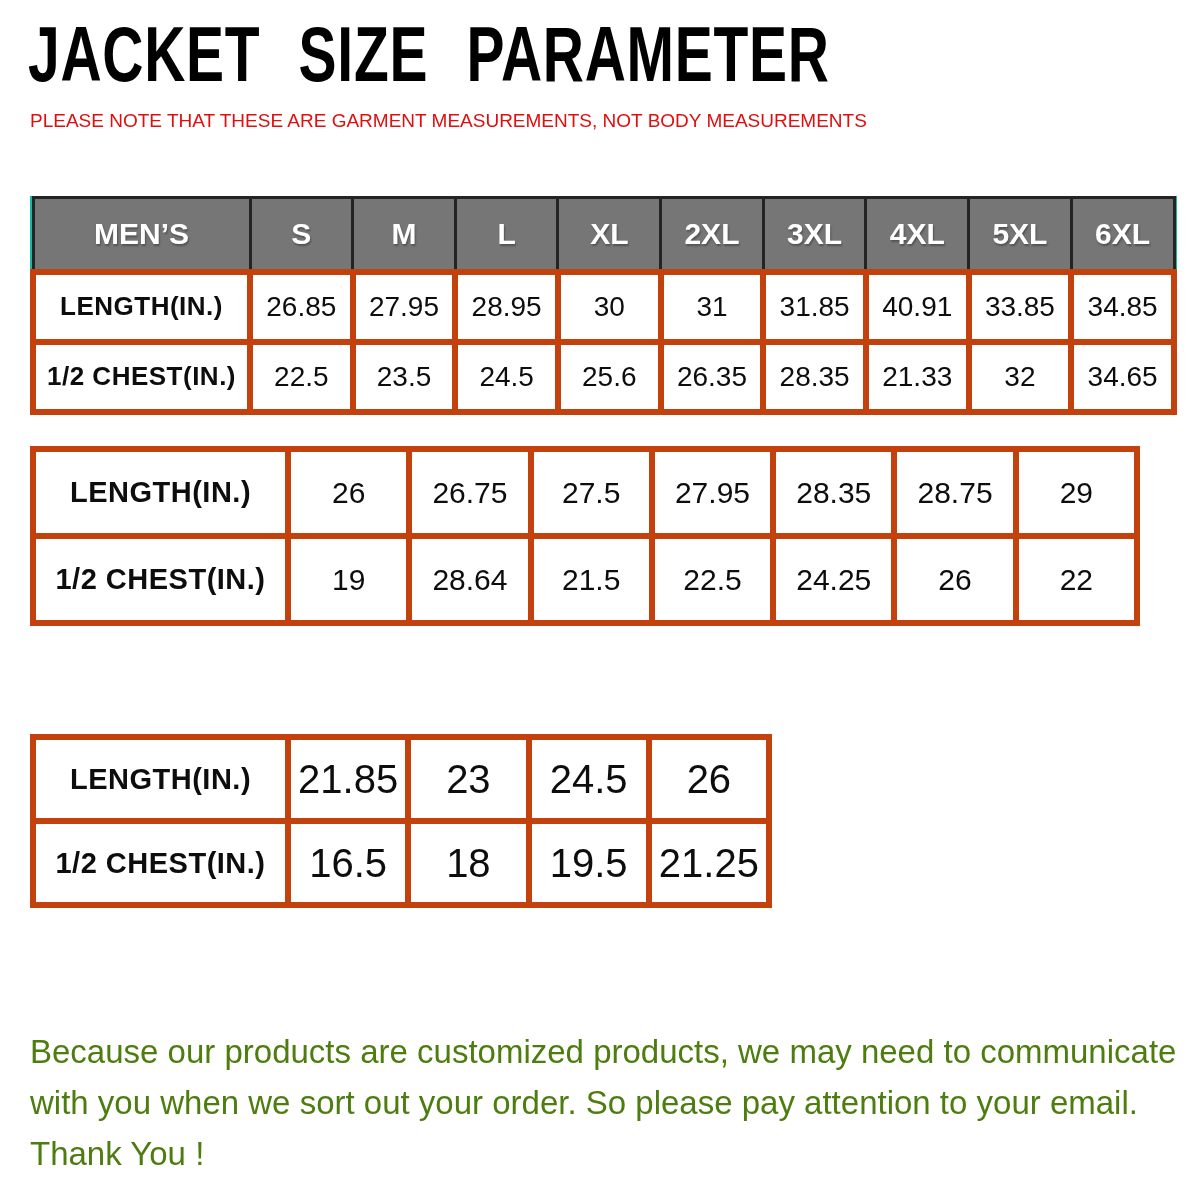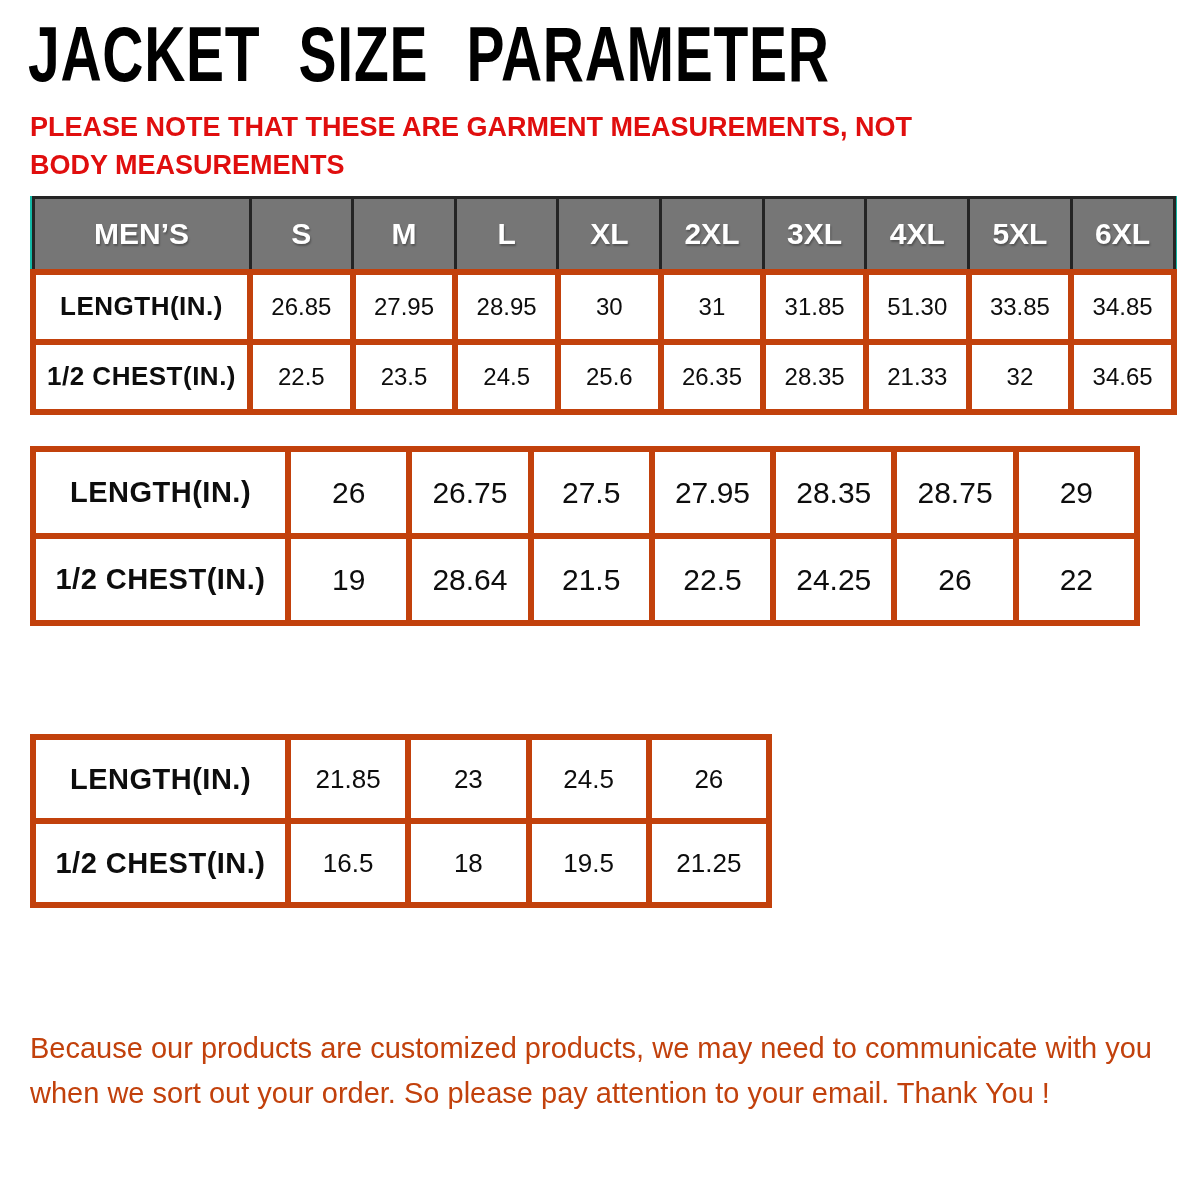--- a/index.html
+++ b/index.html
@@ -15,21 +15,21 @@
   
   .title {
     position:absolute; left:28px; top:16px;
     font-size:77px; font-weight:800; color:#000;
     letter-spacing:1px; word-spacing:0.38em;
     transform:scaleX(0.74); transform-origin:left top;
     white-space:nowrap; line-height:1.0;
   }
   .note {
     position:absolute; left:30px; top:108px; width:910px;
-    font-size:27px; line-height:1.42; font-weight:700;
+    font-size:19px; line-height:1.42; font-weight:400;
     color:#e00e0e;
   }
 
   
   table.size-table {
     position:absolute; left:30px;
     border-collapse:collapse; table-layout:fixed;
     border:3px solid #1f1f1f;
     background:#14b8a6;
   }
@@ -42,42 +42,42 @@
   table.size-table td {
     border:6px solid #c2410c;
     text-align:center; vertical-align:middle;
     background:#fff; color:#0d0d0d;
   }
   td.row-label { font-weight:bold; letter-spacing:0.5px; }
 
   
   .t-men { top:196px; width:1147px; }
   .t-men th { font-size:30px; height:74px; }
-  .t-men td { font-size:24px; }
+  .t-men td { font-size:28px; }
   .t-men tr.body-row { height:70px; }
   .t-men td.row-label { font-size:26px; }
 
   
   .t-women { top:446px; width:1110px; }
   .t-women th { font-size:33px; height:89px; }
   .t-women td { font-size:30px; }
   .t-women tr.body-row { height:87px; }
   .t-women td.row-label { font-size:29px; }
 
   
   .t-youth { top:734px; width:742px; }
   .t-youth th { font-size:33px; height:93px; }
-  .t-youth td { font-size:26px; }
+  .t-youth td { font-size:40px; }
   .t-youth tr.body-row { height:84px; }
   .t-youth td.row-label { font-size:29px; }
 
   
   .footer-1 {
     position:absolute; left:30px; top:1026px; width:1155px;
-    font-size:29px; line-height:1.55; color:#c2410c;
+    font-size:33px; line-height:1.55; color:#4d7c0f;
   }
   .footer-2 {
     position:absolute; left:30px; top:1130px; width:1155px;
     font-size:27px; color:#e00e0e; letter-spacing:0.2px;
     white-space:nowrap;
   }
 </style>
 </head>
 <body>
 
@@ -105,21 +105,21 @@
       <th>6XL</th>
     </tr>
     <tr class="body-row">
       <td class="row-label">LENGTH(IN.)</td>
       <td>26.85</td>
       <td>27.95</td>
       <td>28.95</td>
       <td>30</td>
       <td>31</td>
       <td>31.85</td>
-      <td>51.30</td>
+      <td>40.91</td>
       <td>33.85</td>
       <td>34.85</td>
     </tr>
     <tr class="body-row">
       <td class="row-label">1/2 CHEST(IN.)</td>
       <td>22.5</td>
       <td>23.5</td>
       <td>24.5</td>
       <td>25.6</td>
       <td>26.35</td>

